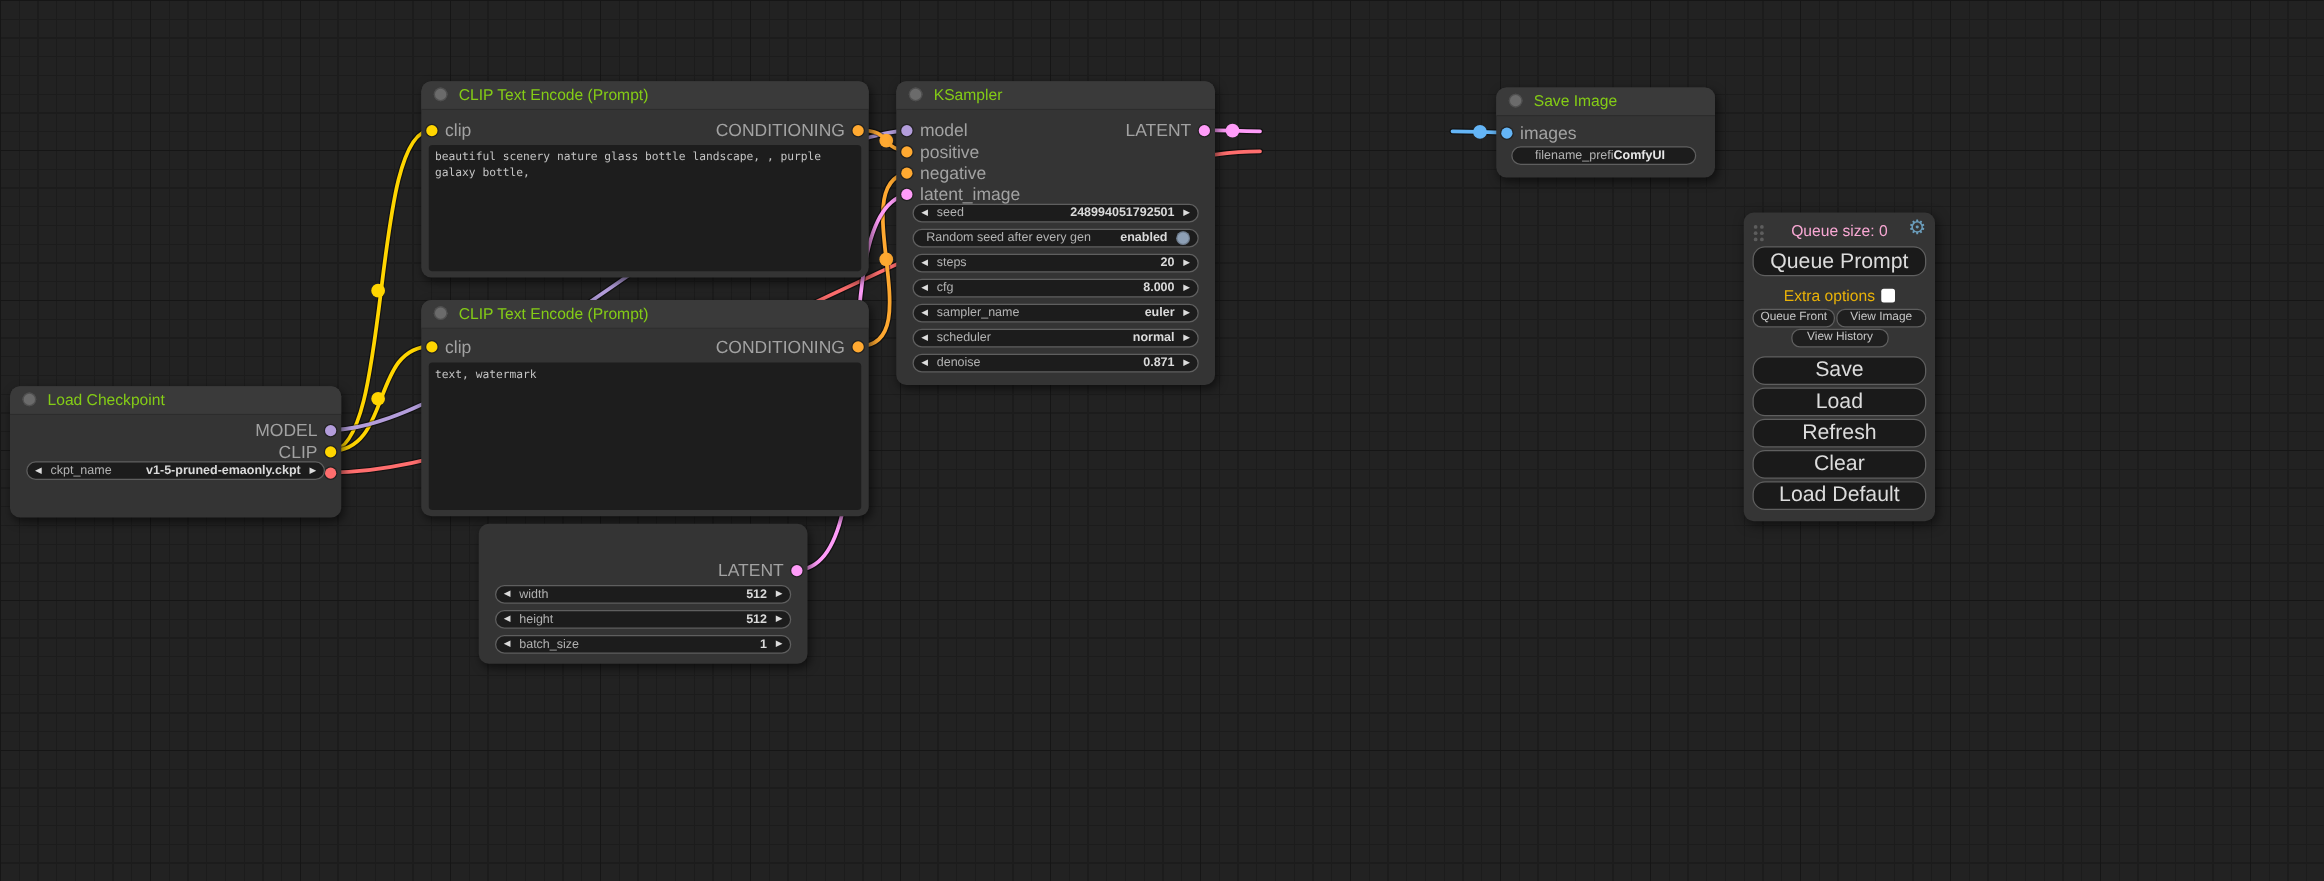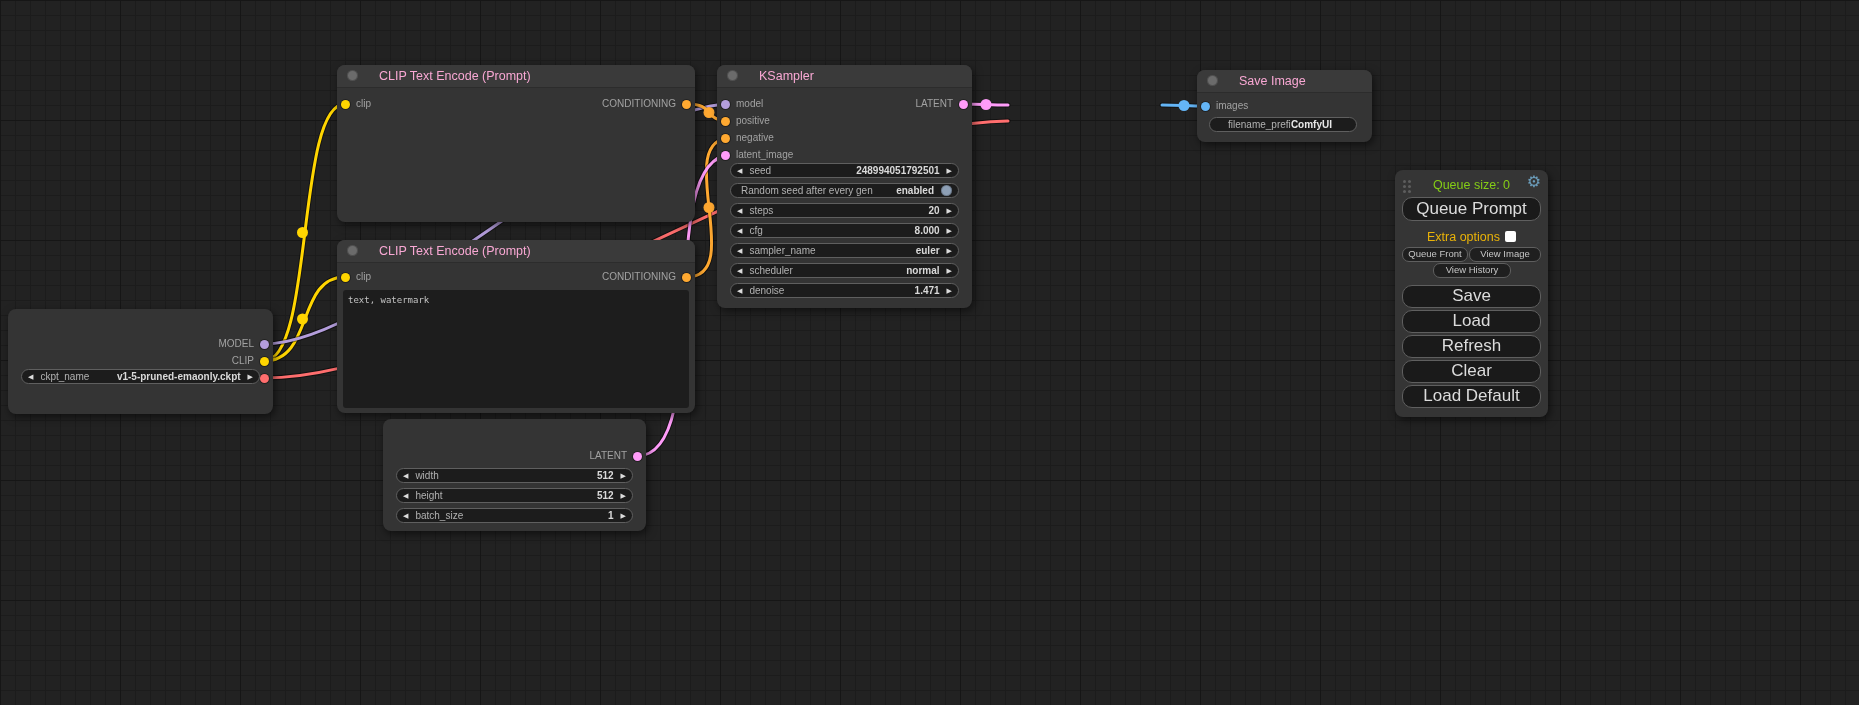--- a/index.html
+++ b/index.html
@@ -17,45 +17,45 @@
   #wires path{fill:none;stroke-width:3;stroke-linecap:round;}
   #wires path.shadow{stroke:rgba(0,0,0,.45);stroke-width:5;}
   .lk-clip{stroke:var(--clip);} .lk-model{stroke:var(--model);} .lk-vae{stroke:var(--vae);}
   .lk-cond{stroke:var(--conditioning);} .lk-latent{stroke:var(--latent);} .lk-image{stroke:var(--image);}
   .dk-clip{fill:var(--clip);} .dk-cond{fill:var(--conditioning);} .dk-latent{fill:var(--latent);}
   .dk-image{fill:var(--image);} .dk-vae{fill:var(--vae);}
 
   .node{position:absolute;background:#343434;border-radius:8px;z-index:2;
         box-shadow:2px 3px 8px rgba(0,0,0,.55);}
   .ntitle{position:relative;height:22px;background:#3a3a3a;border-radius:8px 8px 0 0;
-          border-bottom:1px solid #2c2c2c;color:#f9a8d4;font-size:12.5px;line-height:22px;
-          padding-left:42px;white-space:nowrap;overflow:hidden;}
+          border-bottom:1px solid #2c2c2c;color:#84cc16;font-size:12.5px;line-height:22px;
+          padding-left:30px;white-space:nowrap;overflow:hidden;}
   .tdot{position:absolute;left:10px;top:5px;width:11px;height:11px;border-radius:50%;
         background:#6b6b6b;box-shadow:inset 0 0 0 1px rgba(0,0,0,.25);}
-  .srow{position:absolute;left:0;right:0;height:14px;line-height:14px;font-size:10px;color:#a2a2a2;}
+  .srow{position:absolute;left:0;right:0;height:14px;line-height:14px;font-size:14px;color:#a2a2a2;}
   .slot{position:absolute;display:flex;align-items:center;gap:6px;top:0;height:14px;}
   .slot.in{left:0;padding-left:4px;}
   .slot.out{right:0;padding-right:4px;}
   .sdot{width:9px;height:9px;border-radius:50%;box-shadow:0 0 0 1px rgba(0,0,0,.35);flex:0 0 auto;}
   .widget{position:absolute;left:13px;right:13px;height:15px;background:#1c1c1c;
           border:1px solid #5f5f5f;border-radius:9px;box-sizing:border-box;
           display:flex;align-items:center;font-size:10px;padding:0 6px;white-space:nowrap;}
   .warr{font-size:7px;color:#dcdcdc;line-height:15px;flex:0 0 auto;}
   .wlabel{flex:1 1 auto;text-align:left;margin-left:7px;color:#b2b2b2;overflow:hidden;}
   .wvalue{margin-right:7px;color:#dadada;flex:0 0 auto;font-weight:bold;}
   .widget.noarr{padding-left:10px;}
   .toggle{width:11px;height:11px;border-radius:50%;background:var(--toggle);flex:0 0 auto;
           box-shadow:inset 0 0 0 1px rgba(0,0,0,.2);}
   .textbox{position:absolute;left:6px;right:6px;background:#1d1d1d;border-radius:3px;
            color:#c3c3c3;font-family:"DejaVu Sans Mono",monospace;font-size:9px;
            line-height:1.45;padding:4px 5px;white-space:pre-wrap;overflow:hidden;box-sizing:border-box;}
 
   .qpanel{position:absolute;left:1395px;top:170px;width:153px;height:247px;background:#353535;
           border-radius:8px;z-index:3;box-shadow:2px 3px 9px rgba(0,0,0,.55);color:#cccccc;}
-  .qheader{position:absolute;top:8px;left:0;right:0;text-align:center;font-size:12.5px;color:#84cc16;}
+  .qheader{position:absolute;top:8px;left:0;right:0;text-align:center;font-size:12.5px;color:#f9a8d4;}
   .qhandle{position:absolute;left:8px;top:10px;width:3px;height:3px;border-radius:50%;background:#5d5d5d;
            box-shadow:5px 0 #5d5d5d,0 5px #5d5d5d,5px 5px #5d5d5d,0 10px #5d5d5d,5px 10px #5d5d5d;}
   .gear{position:absolute;right:7px;top:2px;font-size:16px;color:var(--gear);cursor:pointer;}
   .qbtn{position:absolute;left:7px;right:7px;background:#1a1a1a;border:1px solid #5f5f5f;
         border-radius:10px;color:#dcdcdc;text-align:center;font-size:17px;height:21px;
         line-height:20px;cursor:pointer;}
   .qbtn.small{font-size:9.5px;height:13px;line-height:12px;border-radius:7px;background:#1f1f1f;color:#c6c6c6;}
   .qextra{position:absolute;top:60px;left:0;right:0;text-align:center;font-size:12.5px;color:#eab308;}
   .qcheck{display:inline-block;width:11px;height:11px;background:#ffffff;border-radius:2px;
           vertical-align:-1px;margin-left:5px;cursor:pointer;}
@@ -88,20 +88,21 @@
     <circle class="dk-clip" cx="302.5" cy="319" r="5.5"></circle>
     <circle class="dk-cond" cx="709" cy="112.5" r="5.5"></circle>
     <circle class="dk-cond" cx="709" cy="207.5" r="5.5"></circle>
     <circle class="dk-vae" cx="636" cy="249.5" r="5.5"></circle>
     <circle class="dk-latent" cx="684.5" cy="305.5" r="5.5"></circle>
     <circle class="dk-latent" cx="986" cy="104.5" r="5.5"></circle>
     <circle class="dk-image" cx="1184" cy="105.5" r="5.5"></circle>
   </svg>
 
   <div class="node" style="left:8px;top:309px;width:265px;height:105px;">
+    <div class="ntitle"><span class="tdot"></span><span>Load Checkpoint</span></div>
     <div class="srow" style="top:28px">
         <span class="slot out">
           <span class="slabel">MODEL</span>
           <span class="sdot" style="background:var(--model)"></span>
         </span>
       </div>
     <div class="srow" style="top:45px">
         <span class="slot out">
           <span class="slabel">CLIP</span>
           <span class="sdot" style="background:var(--clip)"></span>
@@ -126,20 +127,21 @@
     <div class="srow" style="top:32px">
       <span class="slot in">
           <span class="sdot" style="background:var(--clip)"></span>
           <span class="slabel">clip</span>
         </span>
       <span class="slot out">
           <span class="slabel">CONDITIONING</span>
           <span class="sdot" style="background:var(--conditioning)"></span>
         </span>
     </div>
+    <div class="textbox" style="top:51px;height:101px">beautiful scenery nature glass bottle landscape, , purple galaxy bottle,</div>
   </div>
 
   <div class="node" style="left:337px;top:240px;width:358px;height:173px;">
     <div class="ntitle"><span class="tdot"></span><span>CLIP Text Encode (Prompt)</span></div>
     <div class="srow" style="top:30px">
       <span class="slot in">
           <span class="sdot" style="background:var(--clip)"></span>
           <span class="slabel">clip</span>
         </span>
       <span class="slot out">
@@ -239,21 +241,21 @@
     </div>
     <div class="widget" style="top:198px">
       <span class="warr">◀</span>
       <span class="wlabel">scheduler</span>
       <span class="wvalue">normal</span>
       <span class="warr">▶</span>
     </div>
     <div class="widget" style="top:218px">
       <span class="warr">◀</span>
       <span class="wlabel">denoise</span>
-      <span class="wvalue">1.471</span>
+      <span class="wvalue">0.871</span>
       <span class="warr">▶</span>
     </div>
   </div>
 
 
   <div class="node" style="left:1197px;top:70px;width:175px;height:72px;">
     <div class="ntitle"><span class="tdot"></span><span>Save Image</span></div>
     <div class="srow" style="top:29px">
         <span class="slot in">
           <span class="sdot" style="background:var(--image)"></span>

